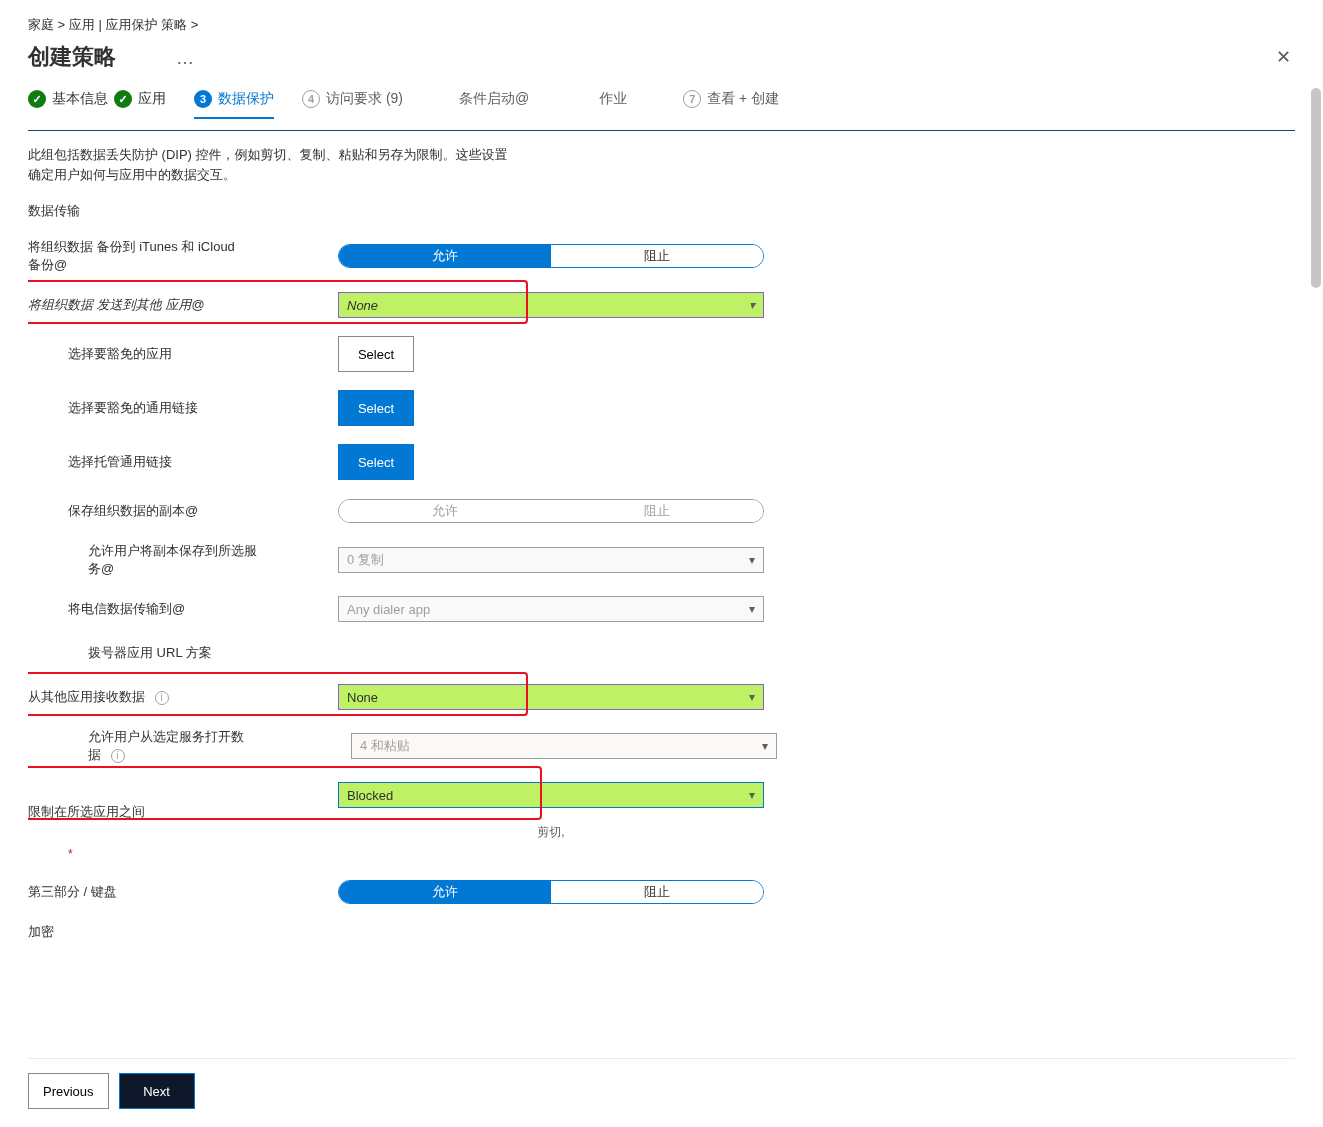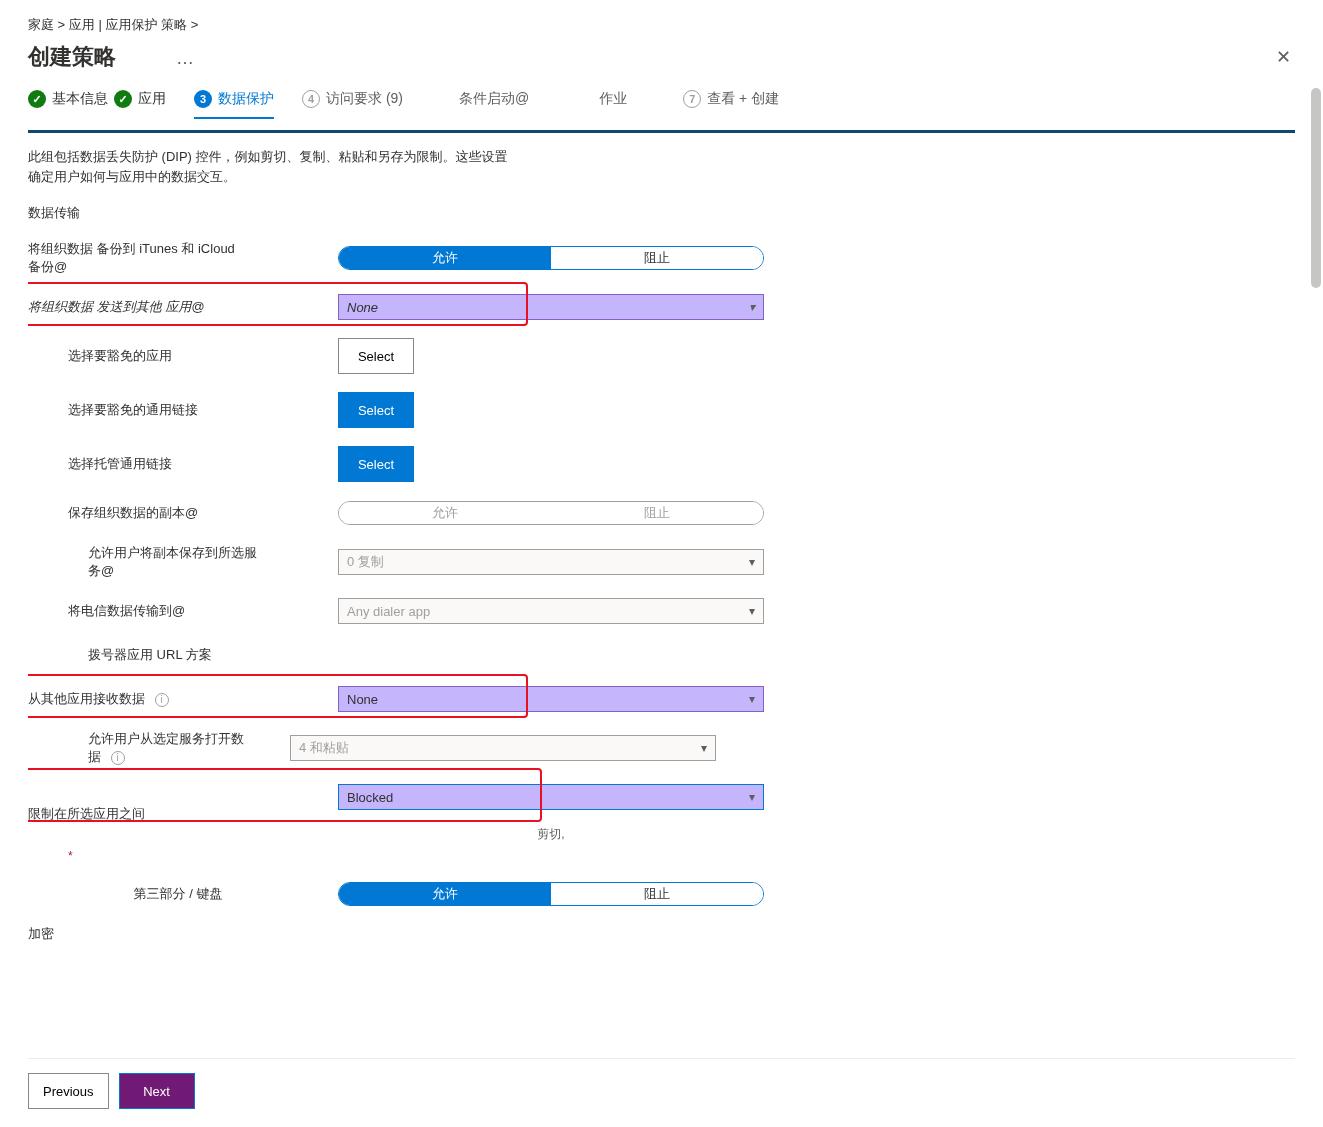--- a/index.html
+++ b/index.html
@@ -14,48 +14,48 @@
 .steps { display: flex; align-items: center; gap: 28px; border-bottom: 0; margin-bottom: 12px; padding-left: 0; }
 .step { display: flex; align-items: center; gap: 6px; padding: 6px 0 10px 0; position: relative; font-size: 14px; }
 .step .badge { width: 18px; height: 18px; border-radius: 50%; display: inline-flex; align-items: center; justify-content: center; font-size: 11px; font-weight: 600; }
 .step .badge.done { background: #107c10; color: #fff; }
 .step .badge.current { background: #0078d4; color: #fff; }
 .step .badge.pending { border: 1px solid #a19f9d; color: #a19f9d; background: #fff; }
 .step.current-step { color: #0078d4; }
 .step.current-step::after { content: ""; position: absolute; left: 0; right: 0; bottom: -1px; height: 2px; background: #0078d4; }
 .step.pending-step { color: #605e5c; }
 
-.scroll-area { flex: 1; overflow-y: auto; position: relative; padding-right: 18px; border-top: 3px solid #0c4a6e; padding-top: 14px; }
+.scroll-area { flex: 1; overflow-y: auto; position: relative; padding-right: 18px; border-top: 1px solid #0c4a6e; padding-top: 14px; }
 .scrollbar-track { position: absolute; right: 2px; top: 88px; width: 10px; bottom: 70px; background: transparent; }
 .scrollbar-thumb { background: #c8c6c4; width: 10px; height: 200px; border-radius: 5px; }
 
 .desc { font-size: 13px; line-height: 1.5; margin-bottom: 18px; max-width: 480px; }
 .section-h { font-size: 13px; margin: 10px 0 18px 0; color: #323130; }
 .row { display: flex; align-items: center; margin-bottom: 18px; min-height: 26px; }
 .row .label { width: 310px; padding-right: 10px; font-size: 13px; color: #323130; }
 .row.indent1 .label { padding-left: 40px; width: 310px; }
 .row.indent2 .label { padding-left: 60px; width: 310px; }
 .row .control { flex: 0 0 auto; }
 
 .pill-toggle { display: inline-flex; width: 426px; height: 24px; border: 1px solid #0078d4; border-radius: 14px; overflow: hidden; }
 .pill-toggle.disabled-pill { border-color:#a19f9d; color:#a19f9d; }
 .pill-half { flex: 1; display: flex; align-items: center; justify-content: center; font-size: 13px; cursor: pointer; }
 .pill-half.active { background: #0078d4; color: #fff; }
 .pill-half:not(.active) { color: #323130; background: #fff; }
 .pill-toggle.disabled-pill .pill-half { color:#a19f9d; background:#fff; }
 
-.dropdown { width: 426px; height: 26px; border: 1px solid #605e5c; display: inline-flex; align-items: center; padding: 0 8px; justify-content: space-between; font-size: 13px; background: #c4b5fd; }
+.dropdown { width: 426px; height: 26px; border: 1px solid #605e5c; display: inline-flex; align-items: center; padding: 0 8px; justify-content: space-between; font-size: 13px; background: #bef264; }
 .dropdown.purple { border-color: #8661c5; }
 .dropdown.disabled { color: #a19f9d; border-color:#a19f9d; background:#faf9f8; }
 .chev { font-size: 12px; color: #605e5c; }
 .dropdown.purple .chev { color:#605e5c; }
 .sub-caption { font-size:12px; color:#605e5c; text-align:center; width:426px; margin-top:16px; }
 
 .btn { height: 36px; padding: 0 14px; font-size: 13px; border: 1px solid #8a8886; background: #fff; cursor: pointer; min-width: 76px; }
-.btn.primary { background: #701a75; color: #fff; border-color: #0078d4; }
+.btn.primary { background: #0f172a; color: #fff; border-color: #0078d4; }
 .btn.blue { background: #0078d4; color: #fff; border-color: #0078d4; }
 
 .textbox { width: 426px; height: 26px; border: 1px solid #605e5c; padding: 0 8px; font-size: 13px; background:#fff; }
 
 .red-box { position: relative; }
 .red-frame { position: absolute; border: 2px solid #e81123; border-radius: 4px; pointer-events: none; }
 
 .footer { display:flex; gap:10px; padding: 14px 0 18px 0; border-top: 1px solid #edebe9; margin-top: auto; }
 .info-icon { display:inline-block; width:14px; height:14px; border:1px solid #a19f9d; border-radius:50%; font-size:10px; line-height:12px; text-align:center; color:#a19f9d; margin-left:6px; vertical-align:middle; }
 .req-star { color:#a4262c; display:block; font-size:12px; padding-left:40px; }
@@ -200,21 +200,21 @@
         </div>
       </div>
     </div>
 
 
     <div class="row indent2">
       <div class="label" style="max-width:230px;">
         <span>允许用户从选定服务打开数据</span>
         <span class="info-icon">i</span>
       </div>
-      <div class="control" style="margin-left:32px;">
+      <div class="control" style="margin-left:93px;">
         <div class="dropdown disabled">
           <span>4 和粘贴</span>
           <span class="chev">▾</span>
         </div>
       </div>
     </div>
 
     <div class="row red-box" style="position:relative; margin-bottom:6px;">
       <div class="red-frame" style="left:-10px; top:-16px; width:524px; height:54px;"></div>
       <div class="label">限制在所选应用之间</div>
@@ -222,21 +222,21 @@
         <div class="dropdown" style="border-color:#0078d4;">
           <span>Blocked</span>
           <span class="chev">▾</span>
         </div>
         <div class="sub-caption">剪切,</div>
       </div>
     </div>
 
     <span class="req-star">*</span>
 
-    <div class="row" style="margin-top:18px;text-align:center;">
+    <div class="row" style="margin-top:18px;">
       <div class="label">第三部分 / 键盘</div>
       <div class="control">
         <div class="pill-toggle">
           <div class="pill-half active">允许</div>
           <div class="pill-half">阻止</div>
         </div>
       </div>
     </div>
 
     <div class="section-h">加密</div>

